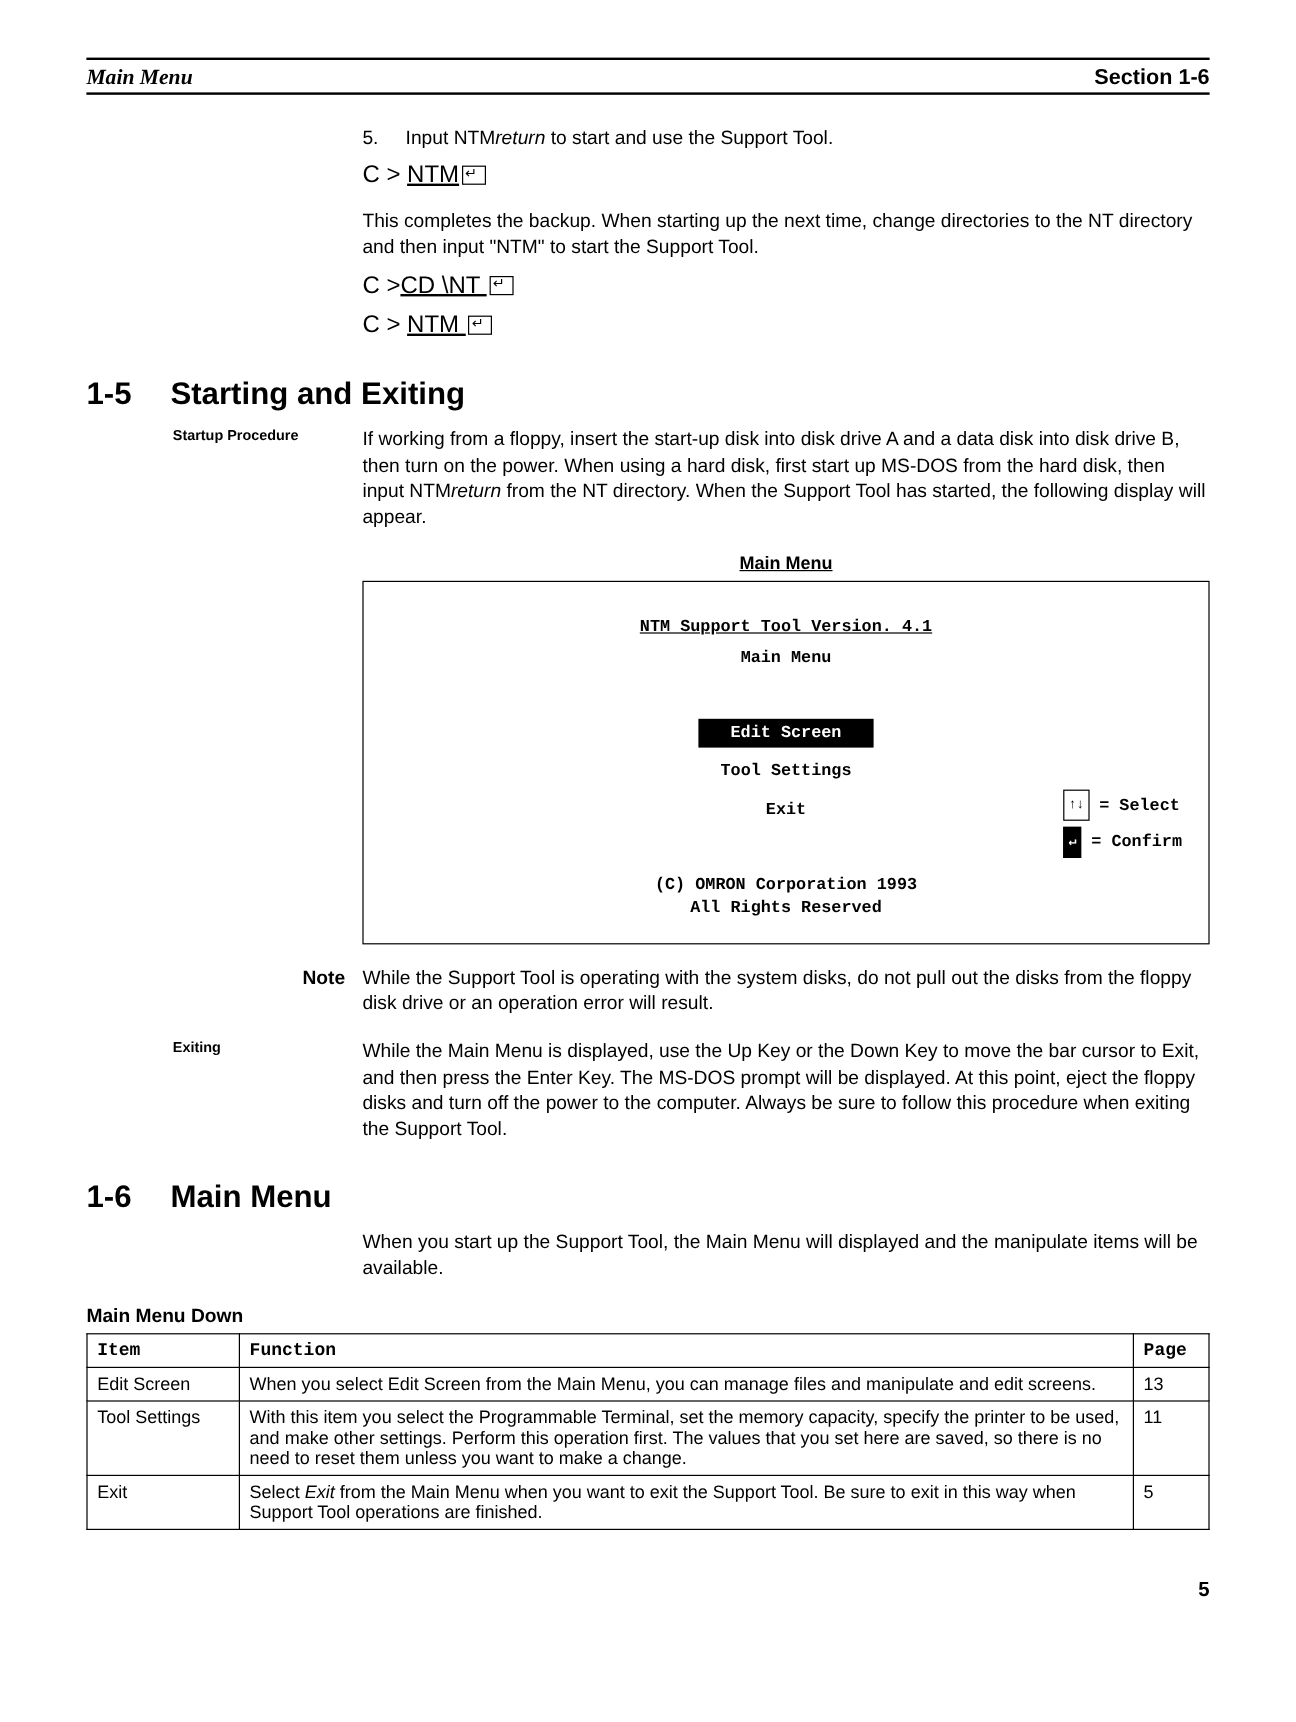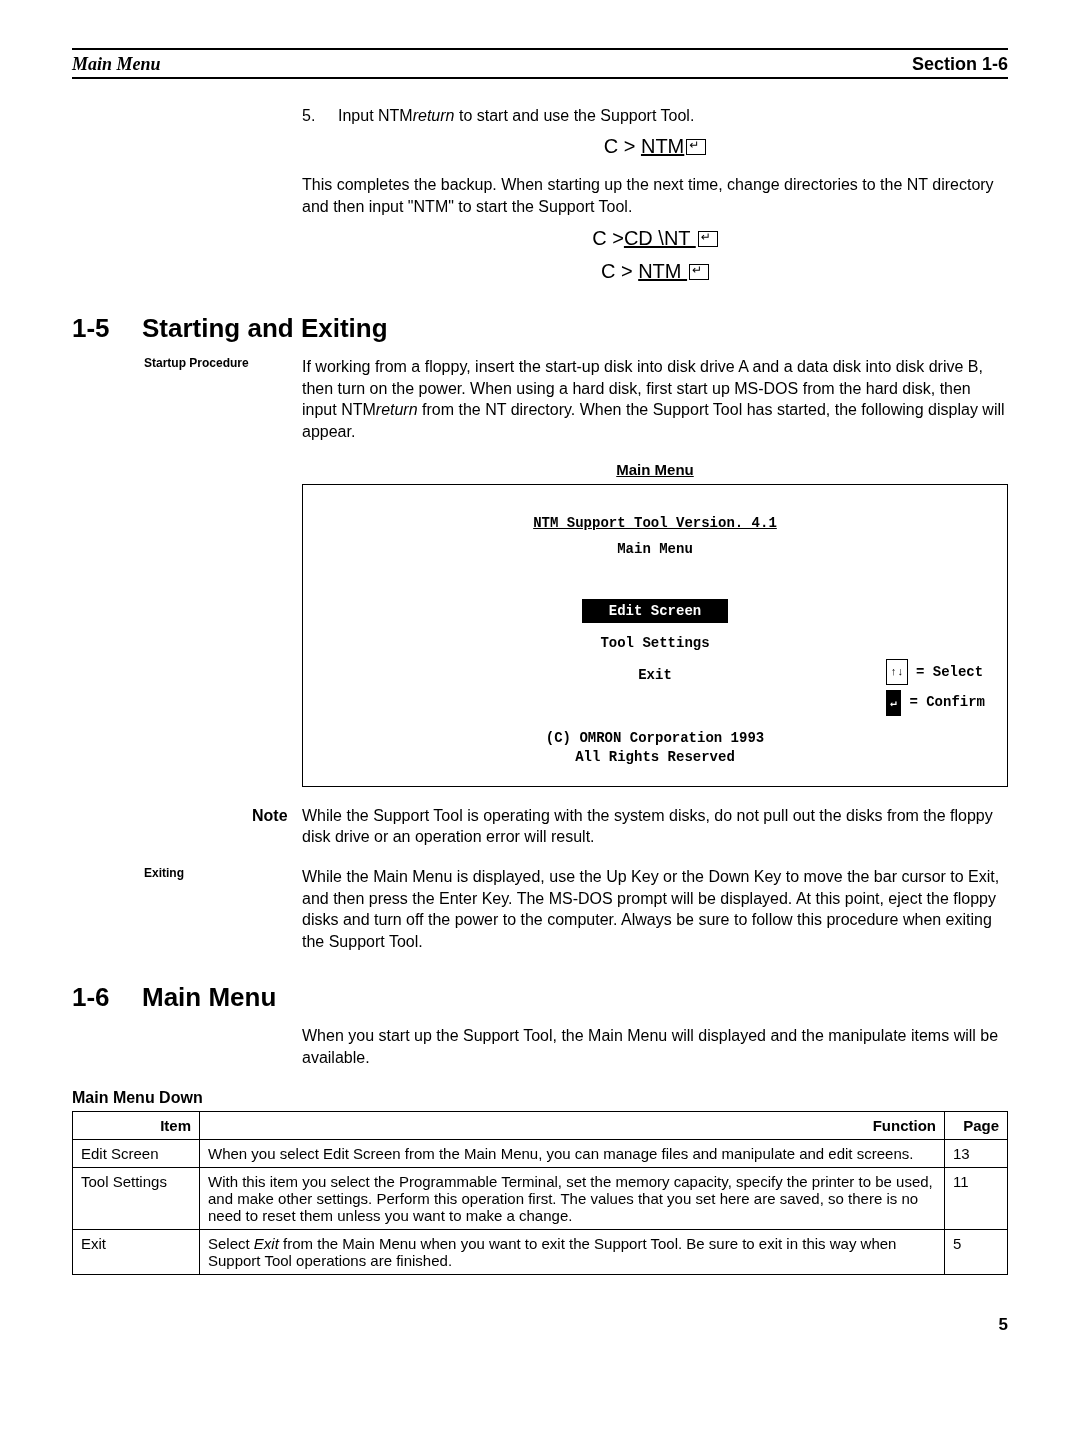--- a/index.html
+++ b/index.html
@@ -40,21 +40,21 @@
   }
   .step-num {
     width: 36px;
     flex: 0 0 36px;
   }
   .step-text { flex: 1; }
   .italic { font-style: italic; }
   .cmdline {
     font-family: Arial, Helvetica, sans-serif;
     font-size: 20px;
-    text-align: center;
+    text-align: left;
     margin: 10px 0;
   }
   .cmdline .u {
     text-decoration: underline;
   }
   .enter-icon {
     display: inline-block;
     width: 18px;
     height: 14px;
     border: 1.5px solid #000;
@@ -168,22 +168,23 @@
     width: 100%;
     font-size: 15px;
   }
   table.main-table th, table.main-table td {
     border: 1.5px solid #000;
     padding: 5px 8px;
     vertical-align: top;
     text-align: left;
   }
   table.main-table th {
-    text-align: right;
-    font-weight: bold;
+    text-align: left;
+    font-weight: bold;
+    font-family: Liberation Mono, monospace;
   }
   table.main-table th.page, table.main-table td.page {
     width: 46px;
   }
   table.main-table th.item, table.main-table td.item {
     width: 110px;
   }
   .page-footer {
     text-align: right;
     font-weight: bold;

